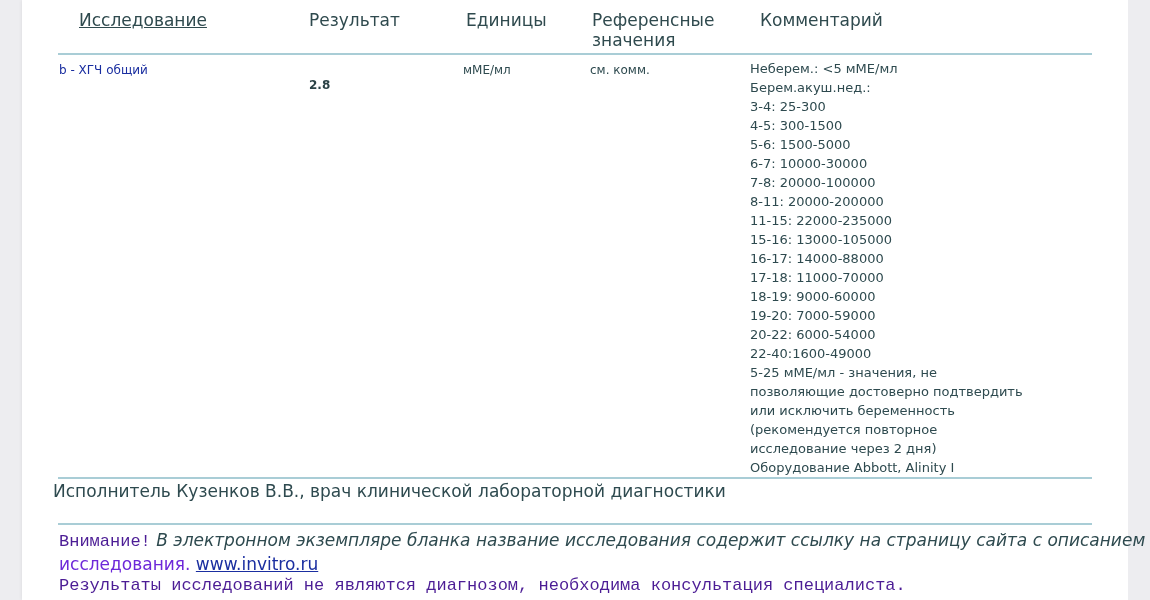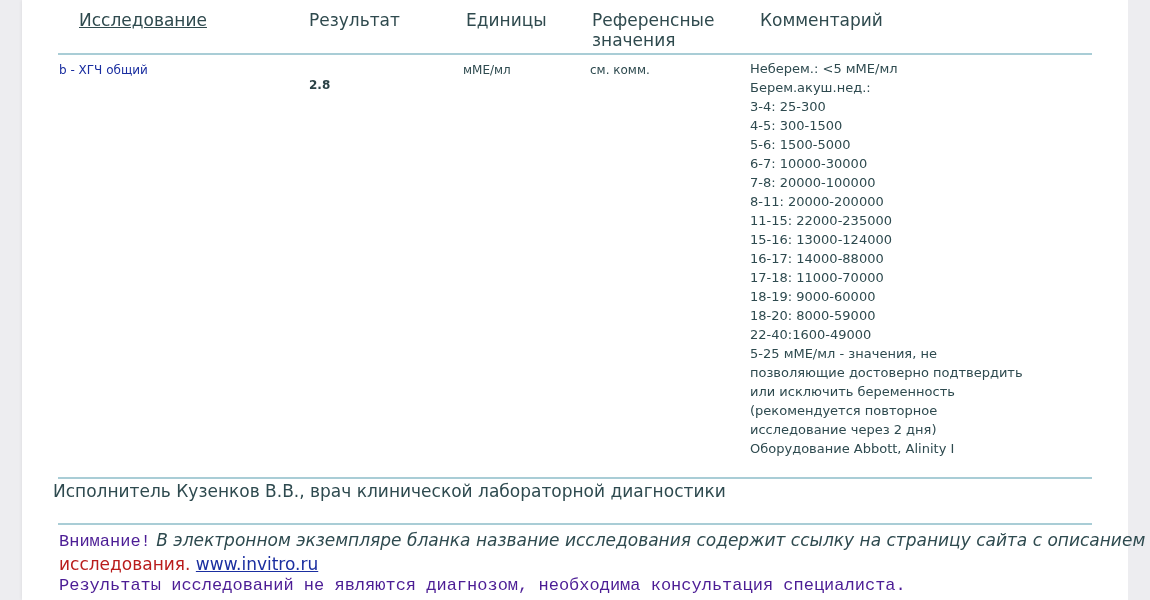--- a/index.html
+++ b/index.html
@@ -54,41 +54,42 @@
 <div class="comment-lines">
   <div>Неберем.: &lt;5 мМЕ/мл</div>
   <div>Берем.акуш.нед.:</div>
   <div>3-4: 25-300</div>
   <div>4-5: 300-1500</div>
   <div>5-6: 1500-5000</div>
   <div>6-7: 10000-30000</div>
   <div>7-8: 20000-100000</div>
   <div>8-11: 20000-200000</div>
   <div>11-15: 22000-235000</div>
-  <div>15-16: 13000-124000</div>
+  <div>15-16: 13000-105000</div>
   <div>16-17: 14000-88000</div>
   <div>17-18: 11000-70000</div>
   <div>18-19: 9000-60000</div>
-  <div>18-20: 8000-59000</div>
+  <div>19-20: 7000-59000</div>
+  <div>20-22: 6000-54000</div>
   <div>22-40:1600-49000</div>
   <div>5-25 мМЕ/мл - значения, не</div>
   <div>позволяющие достоверно подтвердить</div>
   <div>или исключить беременность</div>
   <div>(рекомендуется повторное</div>
   <div>исследование через 2 дня)</div>
   <div>Оборудование Abbott, Alinity I</div>
 </div>
 
 <div class="hline" style="top:477px;"></div>
 
 <div class="footer-text" style="left:53px; top:480px; color:#2e4a4f;">Исполнитель Кузенков В.В., врач клинической лабораторной диагностики</div>
 
 <div class="hline" style="top:523px;"></div>
 
 <div class="footer-text" style="left:59px; top:529px; width:1040px;">
   <div style="white-space:nowrap;">
     <span class="orange">Внимание!</span><span style="color:#2e4a4f;font-style:italic;"> В электронном экземпляре бланка название исследования содержит ссылку на страницу сайта с описанием</span>
   </div>
   <div>
-    <span style="color:#b91c1c;margin-top:38px;">исследования. </span><span class="link">www.invitro.ru</span>
+    <span style="color:#6d28d9;margin-top:38px;">исследования. </span><span class="link">www.invitro.ru</span>
   </div>
   <div class="orange">Результаты исследований не являются диагнозом, необходима консультация специалиста.</div>
 </div>
 
 </body></html>

